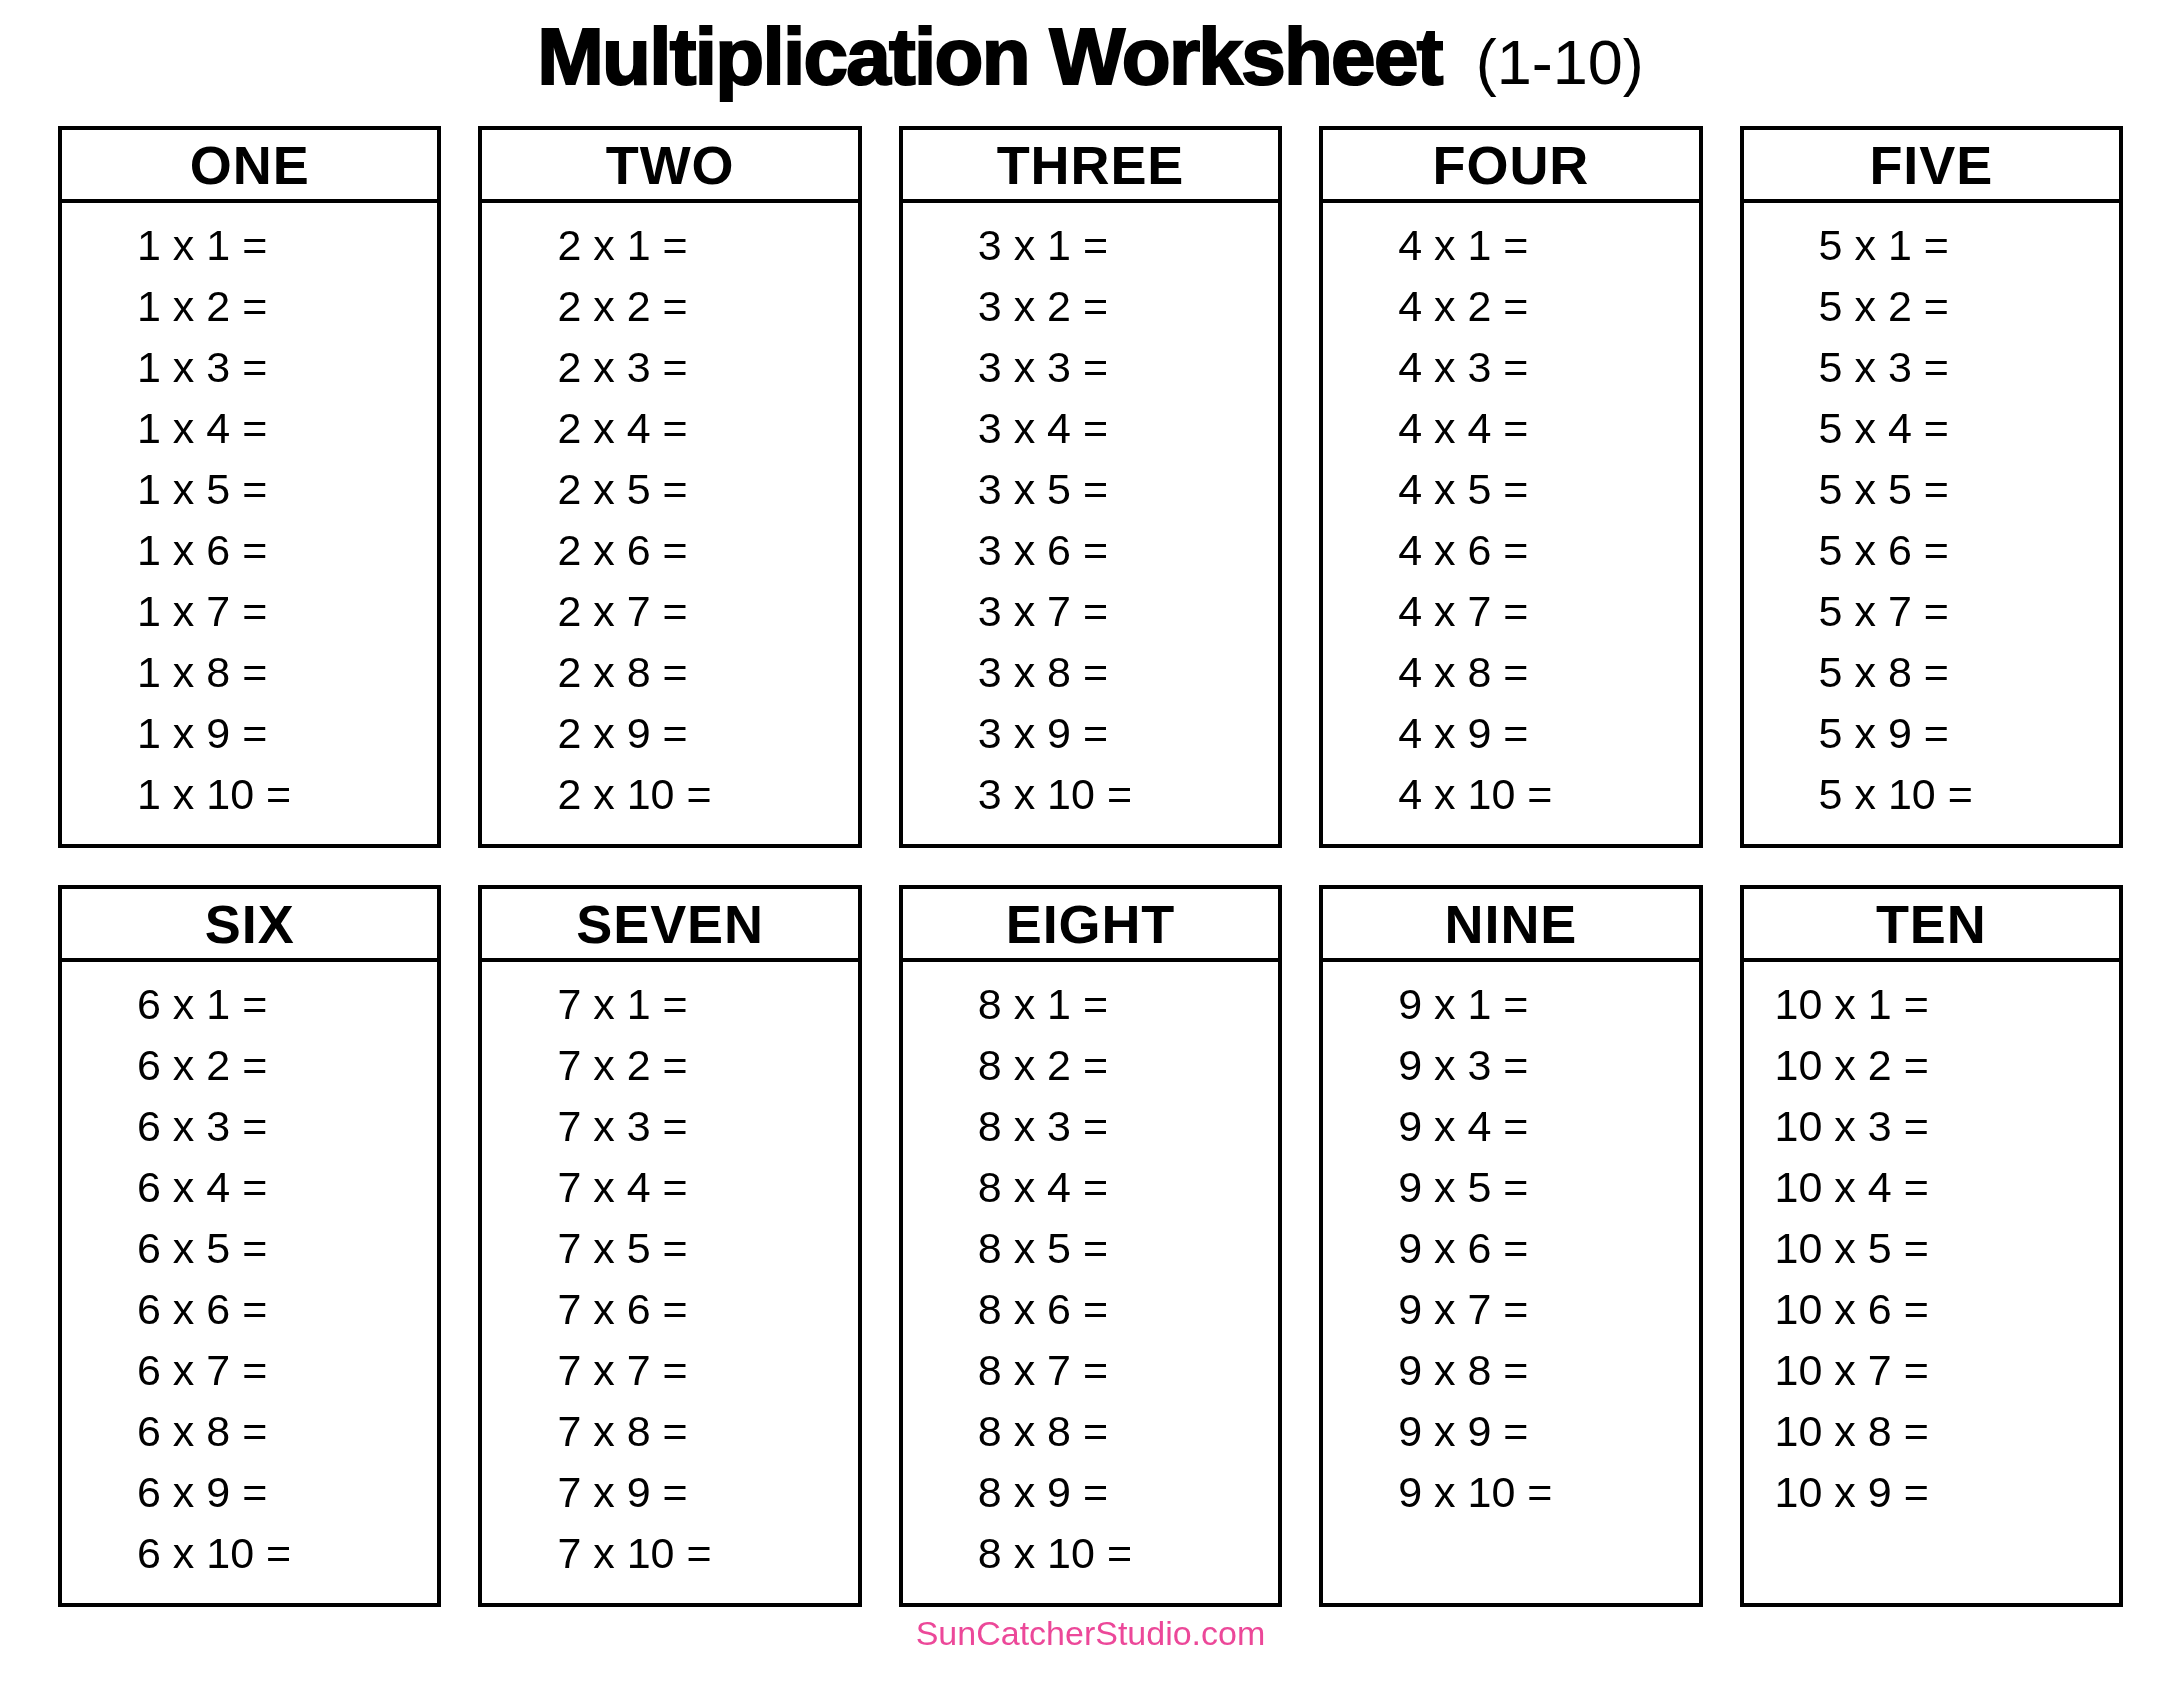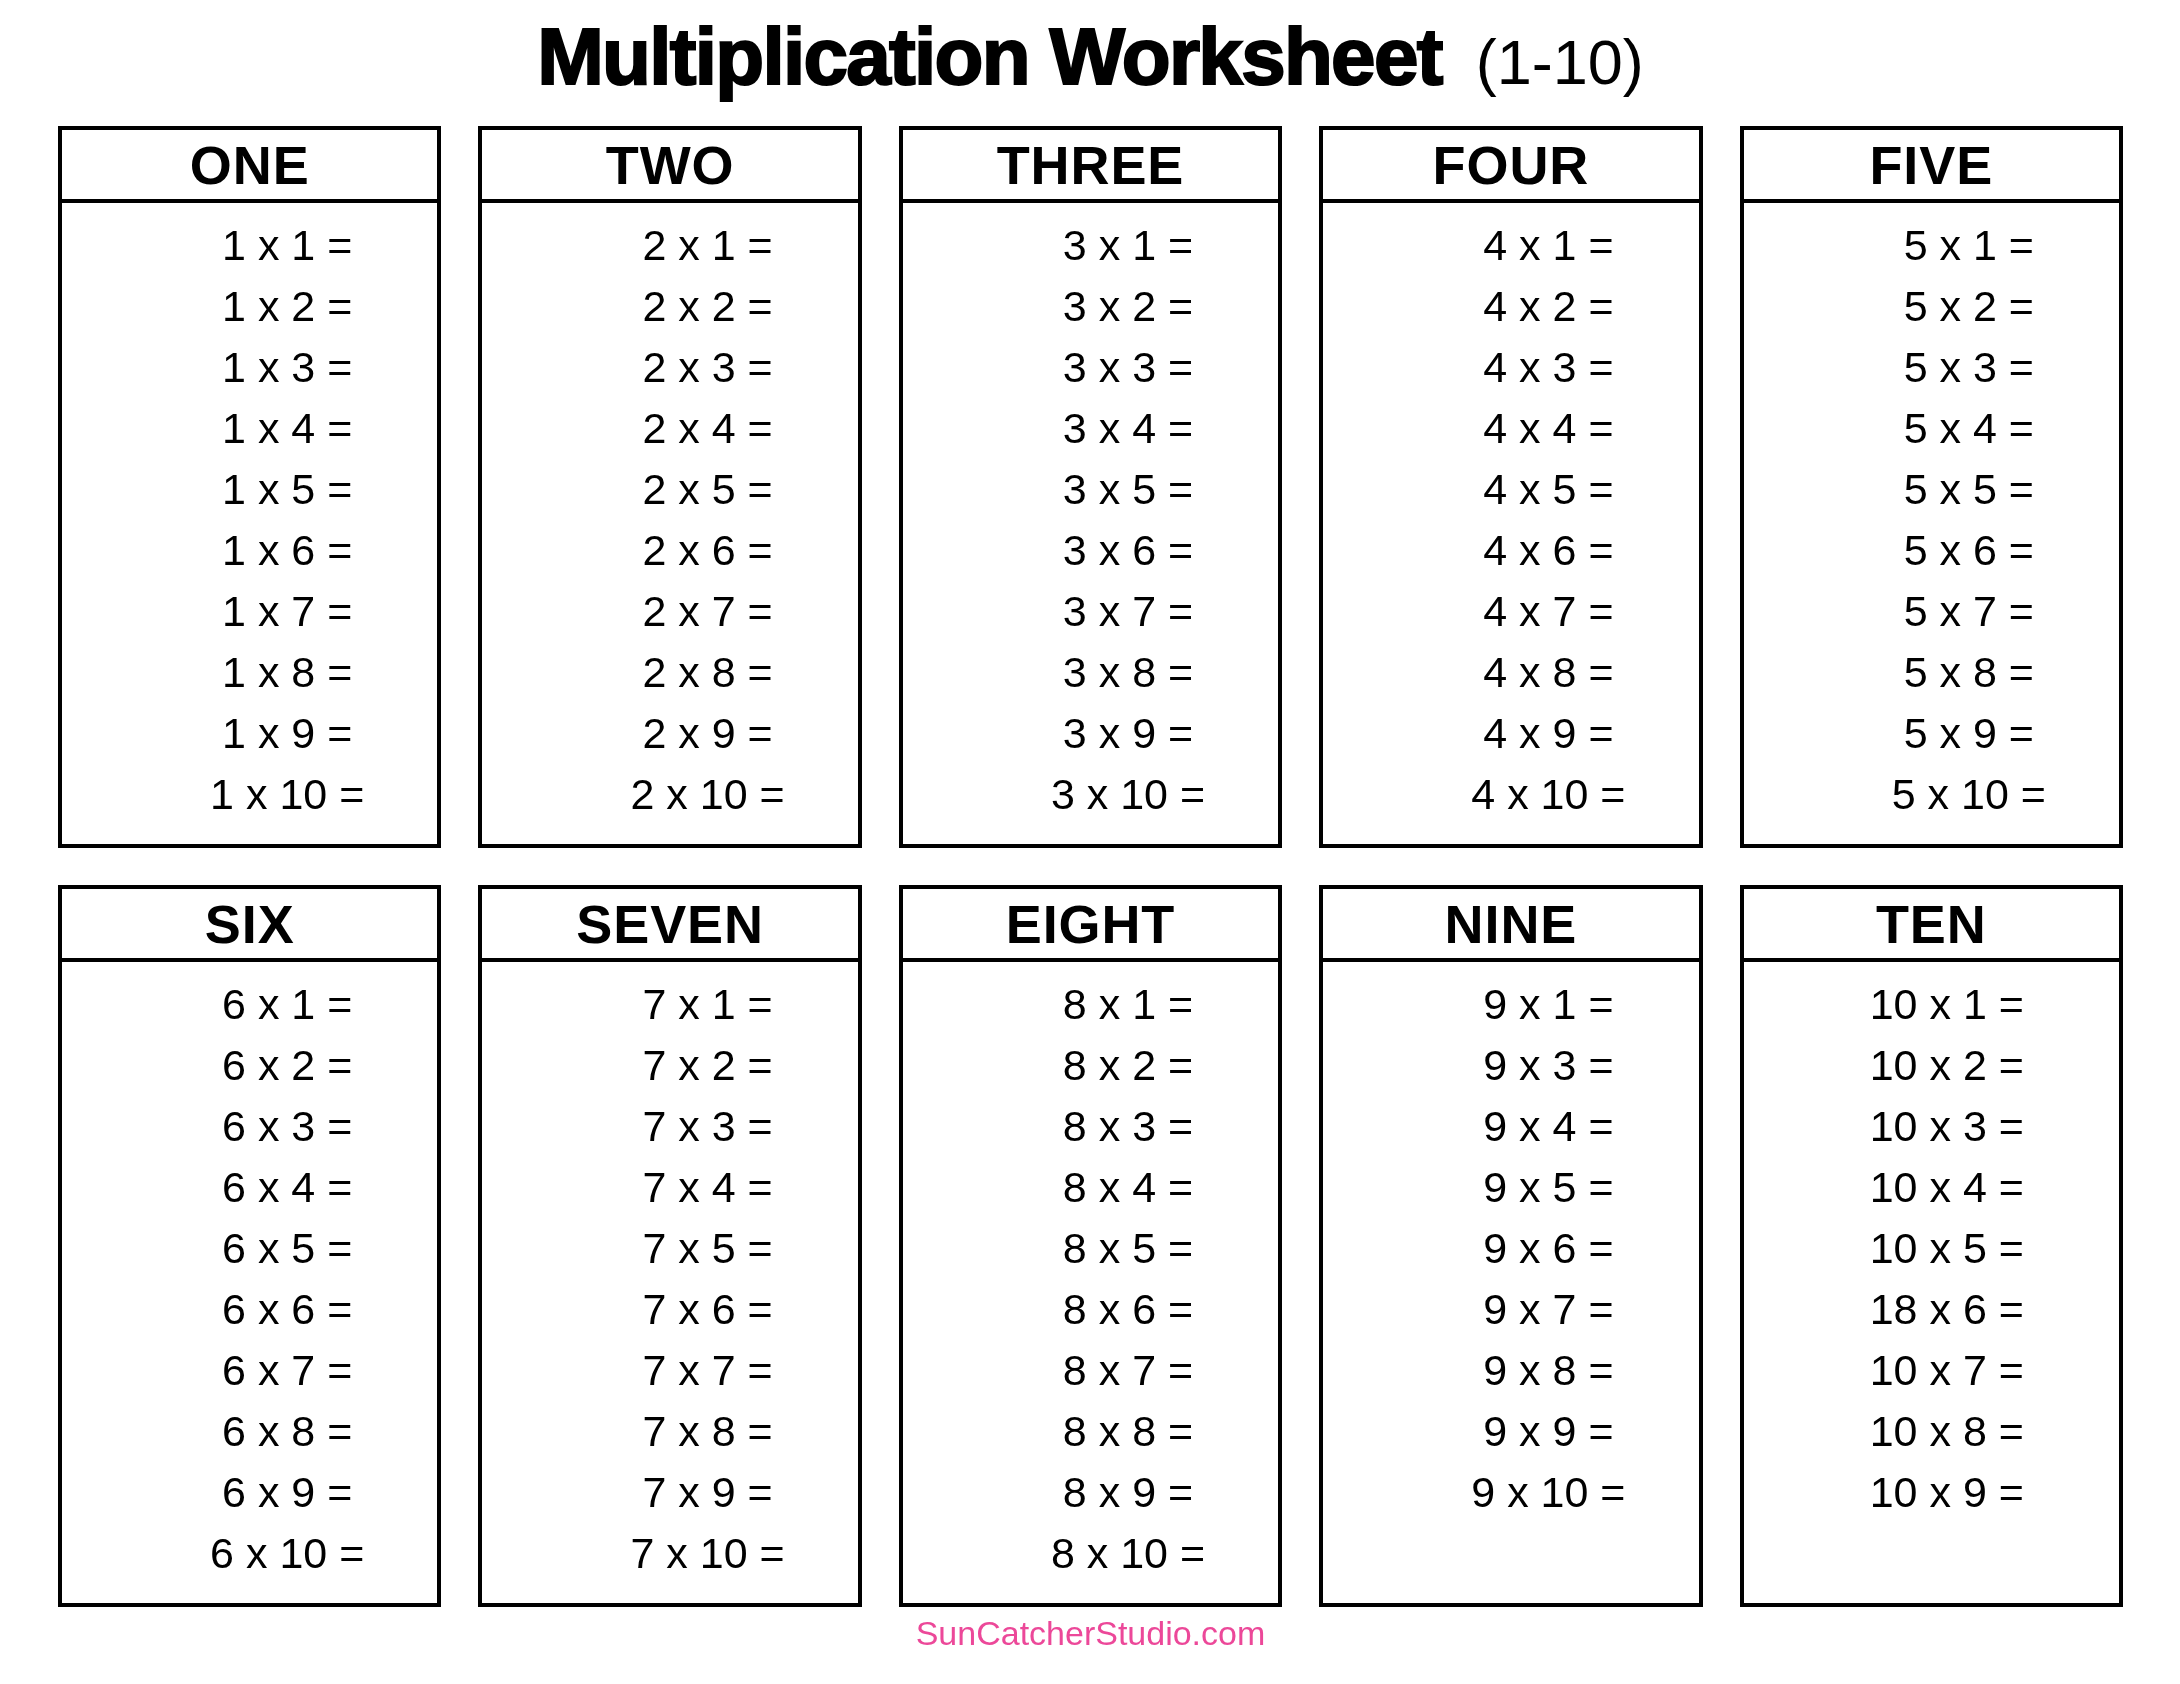--- a/index.html
+++ b/index.html
@@ -57,21 +57,20 @@
     display: flex;
     align-items: center;
     justify-content: center;
     font-size: 54px;
     font-weight: 700;
     letter-spacing: 0.9px;
   }
   .card-body {
     height: 636px;
     padding: 12px 0 0 75px;
-    text-align: center;
   }
   .card.narrow-indent .card-body {
     padding-left: 31px;
   }
   .eq-line {
     font-size: 43px;
     line-height: 61px;
     white-space: pre;
   }
 
@@ -238,21 +237,21 @@
     </div>
 
     <div class="card narrow-indent">
       <div class="card-header">TEN</div>
       <div class="card-body">
           <div class="eq-line">10 x 1 =</div>
           <div class="eq-line">10 x 2 =</div>
           <div class="eq-line">10 x 3 =</div>
           <div class="eq-line">10 x 4 =</div>
           <div class="eq-line">10 x 5 =</div>
-          <div class="eq-line">18 x 6 =</div>
+          <div class="eq-line">10 x 6 =</div>
           <div class="eq-line">10 x 7 =</div>
           <div class="eq-line">10 x 8 =</div>
           <div class="eq-line">10 x 9 =</div>
         </div>
     </div>
 
   </div>
 
   <div class="footer">SunCatcherStudio.com</div>
 

